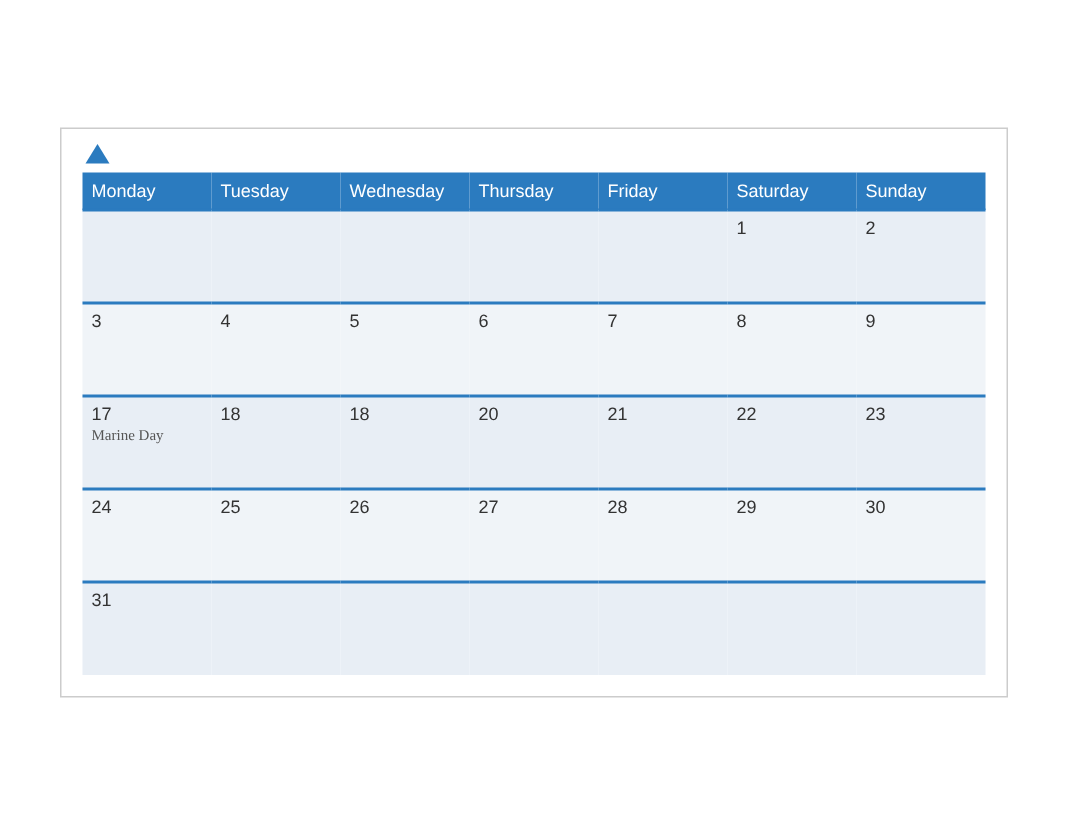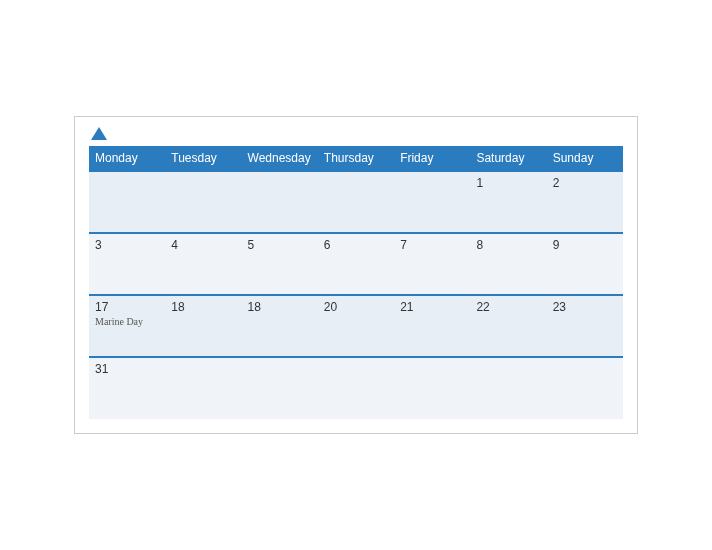--- a/index.html
+++ b/index.html
@@ -6,21 +6,21 @@
     body {
       font-family: Arial, sans-serif;
       background: #fff;
       width: 712px;
       height: 550px;
       display: flex;
       align-items: center;
       justify-content: center;
     }
     .calendar-wrapper {
-      width: 564px;
+      width: 632px;
       background: #fff;
       border: 1px solid #ccc;
       padding: 10px 14px 14px 14px;
     }
     .header {
       display: flex;
       align-items: center;
       justify-content: space-between;
       margin-bottom: 6px;
     }
@@ -197,20 +197,43 @@
           <td>
             <span class="day-num">21</span>
           </td>
           <td>
             <span class="day-num">22</span>
           </td>
           <td>
             <span class="day-num">23</span>
           </td>
         </tr>
+        <tr>
+          <td>
+            <span class="day-num">24</span>
+          </td>
+          <td>
+            <span class="day-num">25</span>
+          </td>
+          <td>
+            <span class="day-num">26</span>
+          </td>
+          <td>
+            <span class="day-num">27</span>
+          </td>
+          <td>
+            <span class="day-num">28</span>
+          </td>
+          <td>
+            <span class="day-num">29</span>
+          </td>
+          <td>
+            <span class="day-num">30</span>
+          </td>
+        </tr>
         <tr class="last-row">
           <td>
             <span class="day-num">31</span>
           </td>
           <td></td>
           <td></td>
           <td></td>
           <td></td>
           <td></td>
           <td></td>

